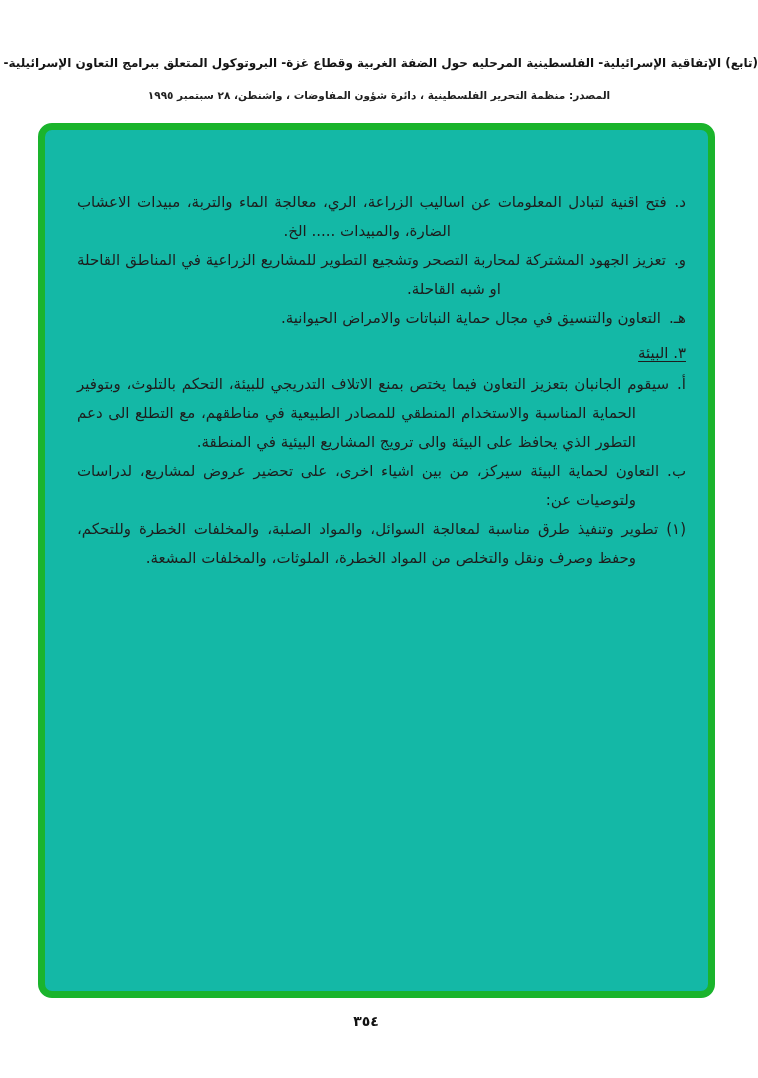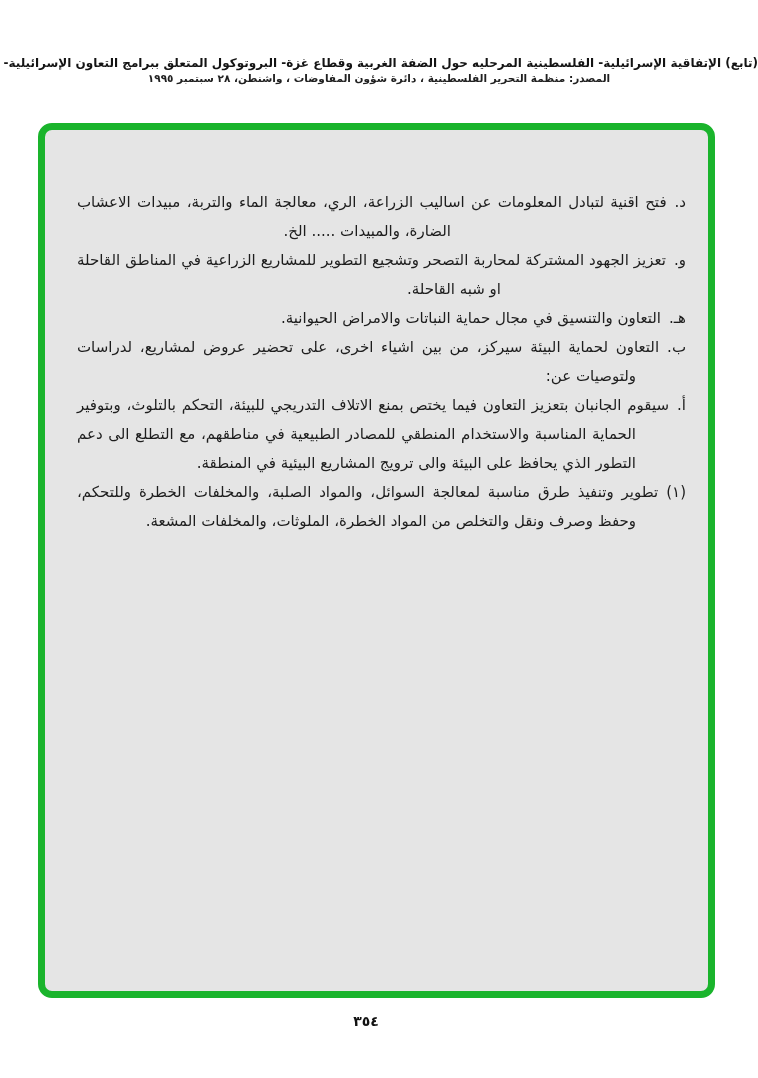--- a/index.html
+++ b/index.html
@@ -27,37 +27,37 @@
     direction: rtl;
   }
   .doc-title {
     font-size: 12px;
     font-weight: bold;
     white-space: nowrap;
     color: #141414;
     letter-spacing: 0px;
   }
   .doc-source {
-    margin-top: 2px;
+    margin-top: 19px;
     font-size: 10.5px;
     font-weight: bold;
     color: #202020;
     text-align: center;
   }
 
   
   .frame {
     position: absolute;
     left: 38px;
     top: 123px;
     width: 677px;
     height: 875px;
     border: 7px solid #1ab42c;
     border-radius: 14px;
-    background: #e5e5e5;
+    background: #14b8a6;
   }
 
   
   .content {
     direction: rtl;
     padding: 58px 22px 0 32px;
     font-size: 15px;
     line-height: 29px;
     text-align: justify;
     color: #1d1d1d;
@@ -101,19 +101,20 @@
 <div class="doc-header">
   <div class="doc-title">(تابع) الإتفاقية الإسرائيلية- الفلسطينية المرحليه حول الضفة الغربية وقطاع غزة- البروتوكول المتعلق ببرامج التعاون الإسرائيلية- الفلسطينية</div>
   <div class="doc-source">المصدر: منظمة التحرير الفلسطينية ، دائرة شؤون المفاوضات ، واشنطن، ٢٨ سبتمبر ١٩٩٥</div>
 </div>
 
 <div class="frame">
   <div class="content" id="sections">
       <p class="item indent-xl"><span class="marker">د.</span>فتح اقنية لتبادل المعلومات عن اساليب الزراعة، الري، معالجة الماء والتربة، مبيدات الاعشاب الضارة، والمبيدات ..... الخ.</p>
       <p class="item indent-lg"><span class="marker">و.</span>تعزيز الجهود المشتركة لمحاربة التصحر وتشجيع التطوير للمشاريع الزراعية في المناطق القاحلة او شبه القاحلة.</p>
       <p class="item indent-sm"><span class="marker">هـ.</span>التعاون والتنسيق في مجال حماية النباتات والامراض الحيوانية.</p>
+      <h2 class="sec-heading">٣. البيئة</h2>
+      <p class="item indent-sm"><span class="marker">أ.</span>سيقوم الجانبان بتعزيز التعاون فيما يختص بمنع الاتلاف التدريجي للبيئة، التحكم بالتلوث، وبتوفير الحماية المناسبة والاستخدام المنطقي للمصادر الطبيعية في مناطقهم، مع التطلع الى دعم التطور الذي يحافظ على البيئة والى ترويج المشاريع البيئية في المنطقة.</p>
       <p class="item indent-sm"><span class="marker">ب.</span>التعاون لحماية البيئة سيركز، من بين اشياء اخرى، على تحضير عروض لمشاريع، لدراسات ولتوصيات عن:</p>
-      <p class="item indent-sm"><span class="marker">أ.</span>سيقوم الجانبان بتعزيز التعاون فيما يختص بمنع الاتلاف التدريجي للبيئة، التحكم بالتلوث، وبتوفير الحماية المناسبة والاستخدام المنطقي للمصادر الطبيعية في مناطقهم، مع التطلع الى دعم التطور الذي يحافظ على البيئة والى ترويج المشاريع البيئية في المنطقة.</p>
       <p class="item indent-sm"><span class="marker">(١)</span>تطوير وتنفيذ طرق مناسبة لمعالجة السوائل، والمواد الصلبة، والمخلفات الخطرة وللتحكم، وحفظ وصرف ونقل والتخلص من المواد الخطرة، الملوثات، والمخلفات المشعة.</p>
     </div>
 </div>
 
 <div class="page-number">٣٥٤</div>
 
 </body></html>

